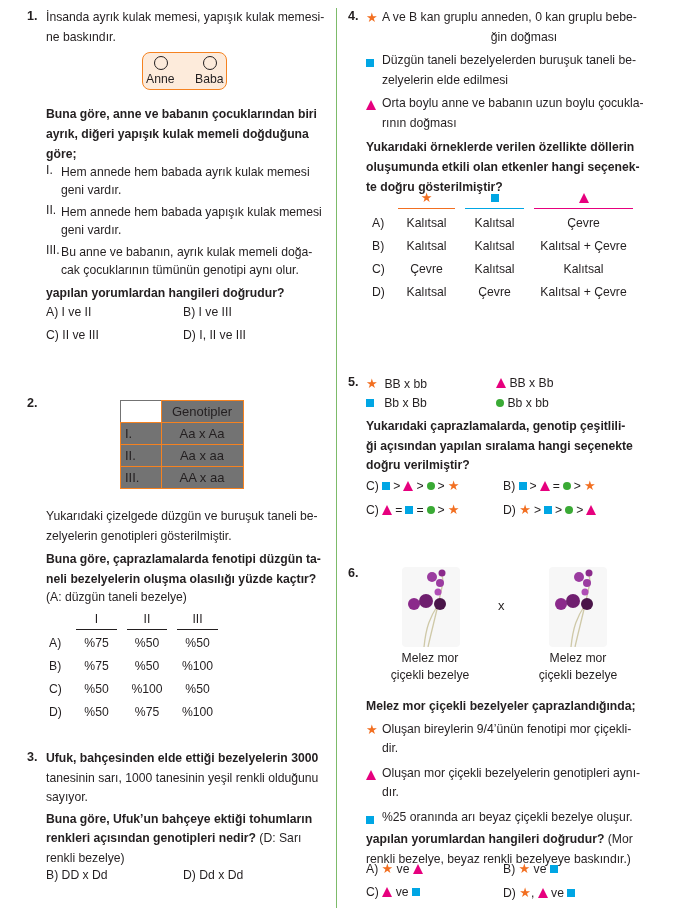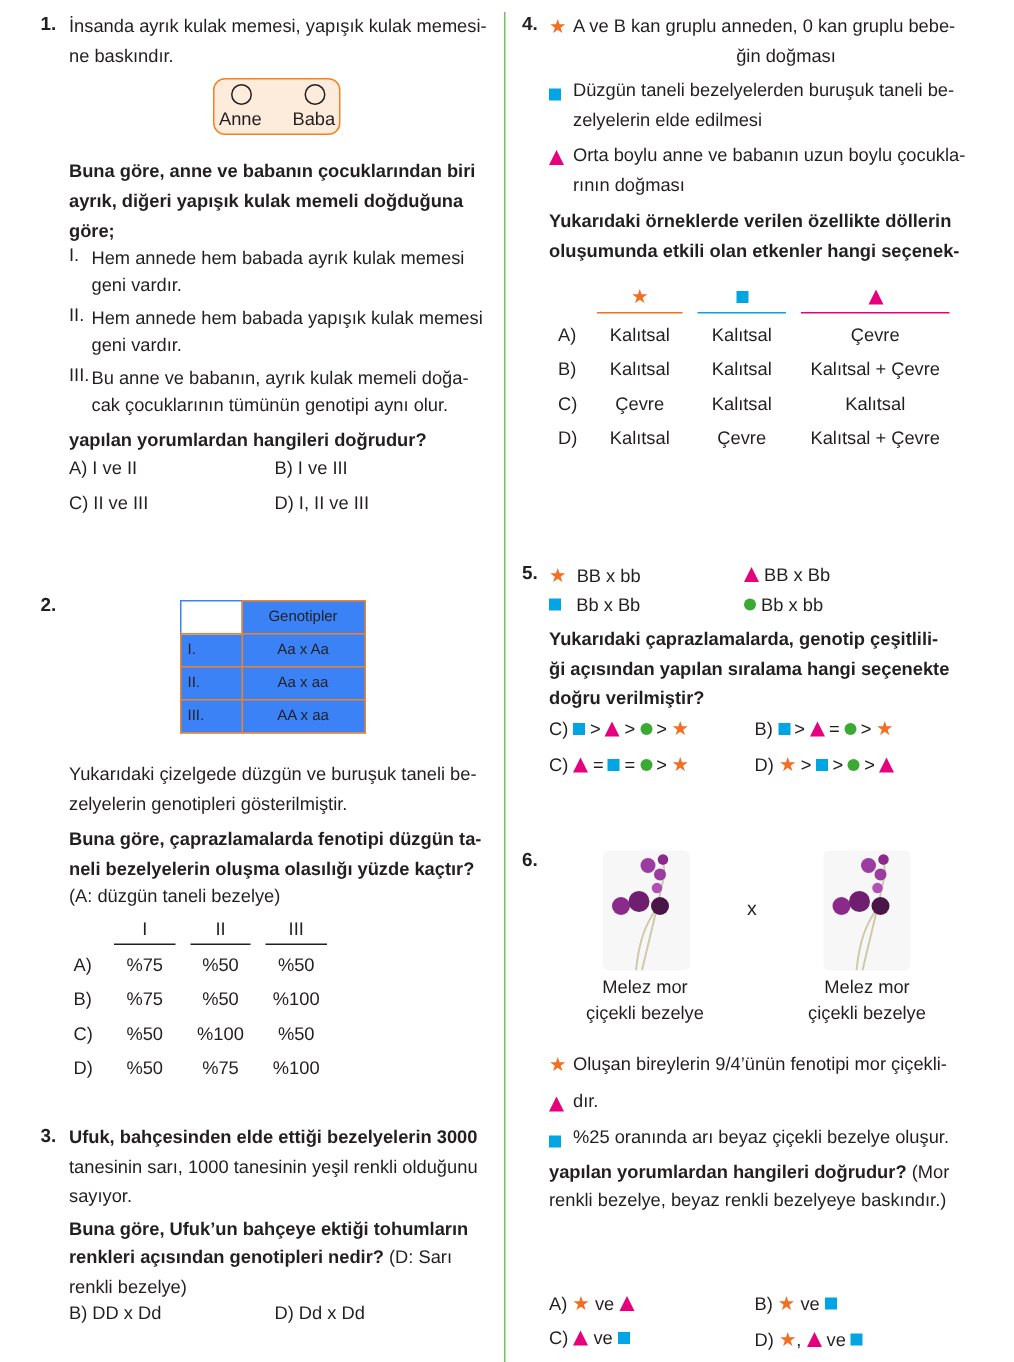--- a/index.html
+++ b/index.html
@@ -14,21 +14,21 @@
   .p { line-height:19.5px; margin:0; }
   .b { font-weight:bold; }
   .ind { position:relative; }
   .star { color:#f26f21; font-size:13px; }
   .sq { display:inline-block; width:8px; height:8px; background:#00a6e4; vertical-align:0px; }
   .tri { display:inline-block; width:0; height:0; border-left:5.5px solid transparent; border-right:5.5px solid transparent; border-bottom:10px solid #e6007e; vertical-align:-1px; }
   .dot { display:inline-block; width:8px; height:8px; border-radius:50%; background:#3aaa35; vertical-align:0px; }
   .opts { display:grid; grid-template-columns:137px 140px; row-gap:4px; line-height:19px; }
   .box { position:absolute; border:1.5px solid #f58220; border-radius:8px; background:#fdebdb; }
   .circ { position:absolute; width:12px; height:12px; border:1.2px solid #231f20; border-radius:50%; background:#fdebdb; }
-  table.gen { position:absolute; border-collapse:collapse; background:#3b82f6; font-size:10px; }
+  table.gen { position:absolute; border-collapse:collapse; background:#737373; font-size:13px; }
   table.gen td { border:1.5px solid #f58220; height:21px; padding:0 4px; }
   .ansgrid { position:absolute; }
   .ansgrid .hdr { position:absolute; text-align:center; border-bottom:1.3px solid #231f20; height:18px; line-height:16px; }
   .ansgrid .cell { position:absolute; text-align:center; }
   .flower { position:absolute; width:58px; height:80px; background:#f7f7f7; border-radius:4px; }
 </style>
 </head>
 <body>
 
 <div class="divider"></div>
@@ -171,20 +171,21 @@
         <p class="p" style="margin-left:16px;">Düzgün taneli bezelyelerden buruşuk taneli be-</p>
         <p class="p" style="margin-left:16px;">zelyelerin elde edilmesi</p>
       </div>
       <div class="ind" style="margin-top:4px;">
         <span style="position:absolute;left:0;top:4px;"><span class="tri"></span></span>
         <p class="p" style="margin-left:16px;">Orta boylu anne ve babanın uzun boylu çocukla-</p>
         <p class="p" style="margin-left:16px;">rının doğması</p>
       </div>
       <p class="p b" style="margin-top:4px;line-height:20px;">Yukarıdaki örneklerde verilen özellikte döllerin</p>
       <p class="p b" style="line-height:20px;">oluşumunda etkili olan etkenler hangi seçenek-</p>
+      <p class="p b" style="line-height:20px;">te doğru gösterilmiştir?</p>
     </div>
 
     <div class="ansgrid" style="left:370px;top:190px;width:270px;height:115px;">
       <div class="hdr" style="left:28px;width:57px;border-bottom:1.5px solid #f26f21;"><span class="star">★</span></div>
       <div class="hdr" style="left:95px;width:59px;border-bottom:1.5px solid #00a6e4;"><span class="sq"></span></div>
       <div class="hdr" style="left:164px;width:99px;border-bottom:1.5px solid #e6007e;"><span class="tri"></span></div>
 
       <div>
         <span class="cell" style="left:2px;top:26px;">A)</span>
         <span class="cell" style="left:28px;width:57px;top:26px;">Kalıtsal</span>
@@ -266,26 +267,29 @@
     <div style="position:absolute;left:378px;top:650px;width:104px;text-align:center;line-height:17px;">
       <div>Melez mor</div>
       <div>çiçekli bezelye</div>
     </div>
     <div style="position:absolute;left:526px;top:650px;width:104px;text-align:center;line-height:17px;">
       <div>Melez mor</div>
       <div>çiçekli bezelye</div>
     </div>
 
     <div style="position:absolute;left:366px;top:697px;width:300px;">
+      <p class="p b">Melez mor çiçekli bezelyeler çaprazlandığında;</p>
       <div class="ind" style="margin-top:3px;">
         <span class="star" style="position:absolute;left:0;top:0;line-height:19.5px;">★</span>
         <p class="p" style="margin-left:16px;">Oluşan bireylerin 9/4’ünün fenotipi mor çiçekli-</p>
+        <p class="p" style="margin-left:16px;">dir.</p>
       </div>
       <div class="ind" style="margin-top:5px;">
         <span style="position:absolute;left:0;top:4px;"><span class="tri"></span></span>
+        <p class="p" style="margin-left:16px;">Oluşan mor çiçekli bezelyelerin genotipleri aynı-</p>
         <p class="p" style="margin-left:16px;">dır.</p>
       </div>
       <div class="ind" style="margin-top:5px;">
         <span style="position:absolute;left:0;top:5px;"><span class="sq"></span></span>
         <p class="p" style="margin-left:16px;">%25 oranında arı beyaz çiçekli bezelye oluşur.</p>
       </div>
       <p class="p" style="margin-top:3px;"><span class="b">yapılan yorumlardan hangileri doğrudur?</span><span> (Mor</span></p>
       <p class="p">renkli bezelye, beyaz renkli bezelyeye baskındır.)</p>
     </div>
     <div class="opts" id="q6opts" style="position:absolute;left:366px;top:859px;">

